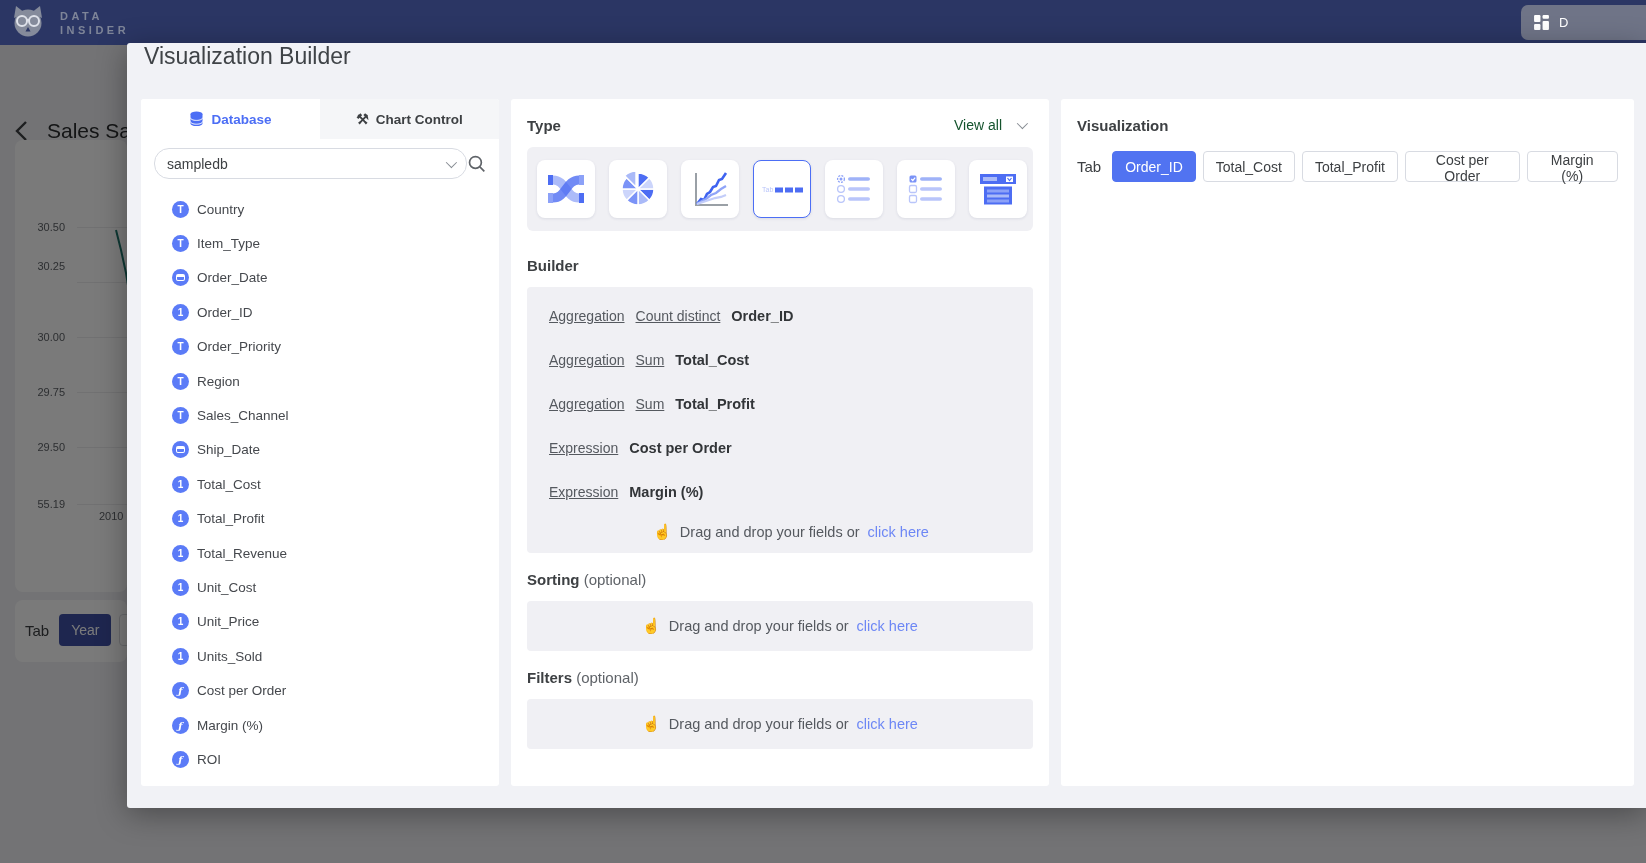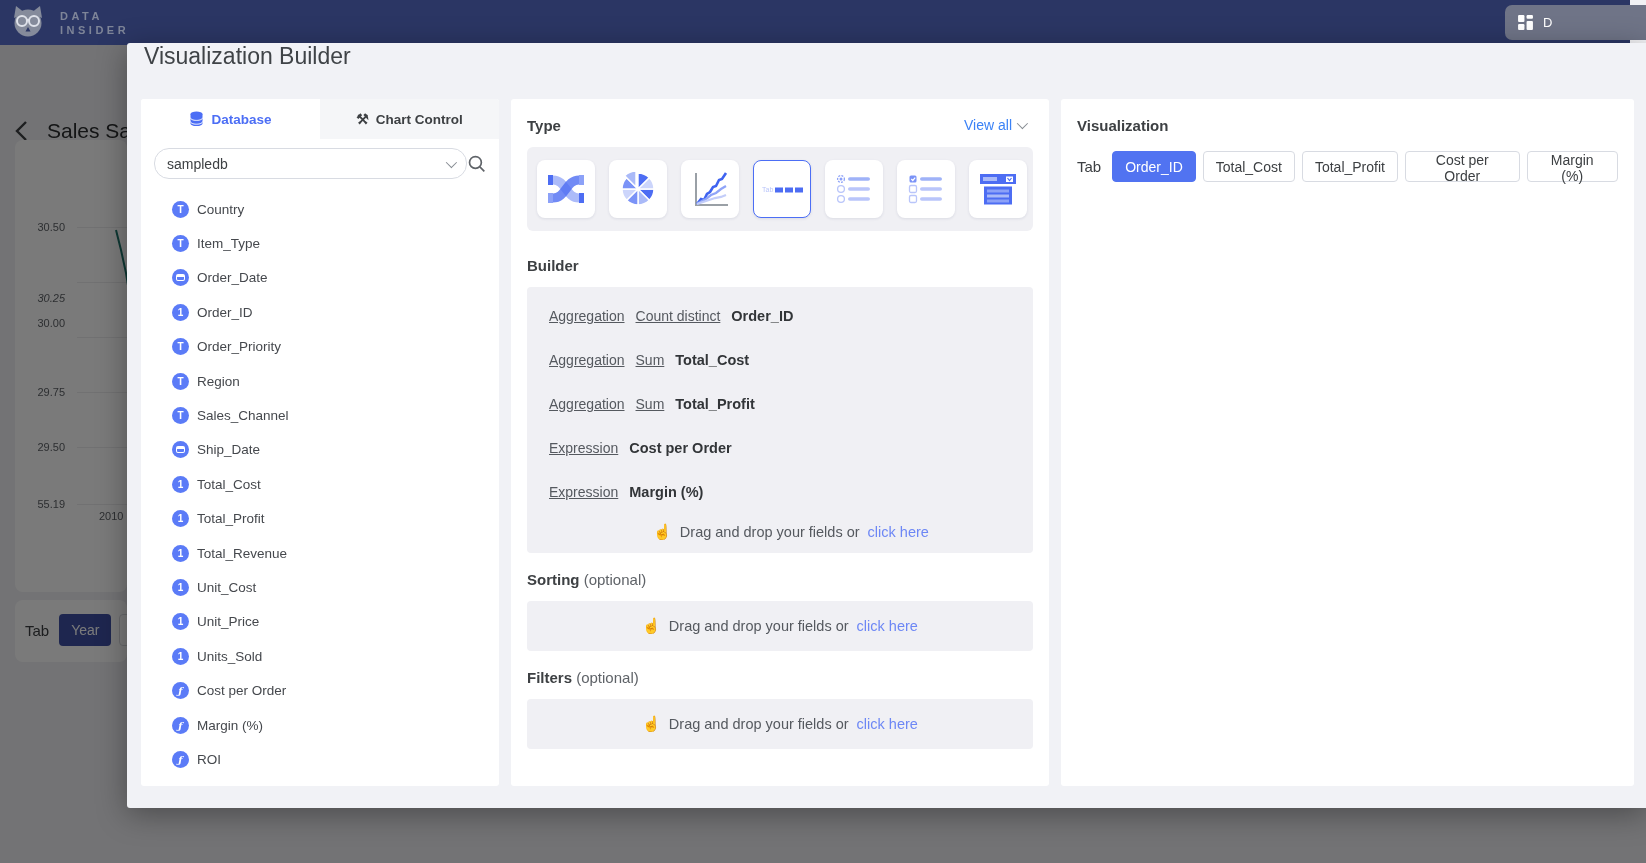--- a/index.html
+++ b/index.html
@@ -1,21 +1,21 @@
 <!DOCTYPE html>
 <html><head>
 <meta charset="utf-8">
 <style>
   * { box-sizing: border-box; margin: 0; padding: 0; }
   html,body { width:1646px; height:863px; }
   body { position:relative; overflow:hidden; background:#f1f1f4;
          font-family:"Liberation Sans", sans-serif; color:#3d4043; }
 
   
-  .navbar { position:absolute; top:0; left:0; right:16px; height:45px; background:#2b3664; z-index:3; }
+  .navbar { position:absolute; top:0; left:0; right:0; height:45px; background:#2b3664; z-index:3; }
   .brand { position:absolute; left:10px; top:4px; display:flex; align-items:center; gap:14px; }
   .brand-text { font-size:11px; font-weight:bold; letter-spacing:3.5px; color:#7e8598; line-height:14px; }
   .nav-right-btn { position:absolute; right:-60px; top:5px; height:35px; width:185px;
                    background:#6f7487; border-radius:7px; display:flex; align-items:center;
                    gap:9px; padding-left:12px; color:#fff; font-size:13px; }
 
   
   .bg-page { position:absolute; inset:45px 0 0 0; background:#f1f1f4; overflow:hidden; }
   .bg-head { position:absolute; left:13px; top:74px; display:flex; align-items:center; gap:16px; }
   .bg-title { font-size:21px; color:#2a2c2f; white-space:nowrap; }
@@ -57,21 +57,21 @@
                 font-size:13.5px; color:#45484d; cursor:grab; }
   .ficon { width:17px; height:17px; border-radius:50%; background:#5b7bf7; color:#fff; flex:none;
            display:flex; align-items:center; justify-content:center; font-size:10px; font-weight:bold; }
   .ficon .fx { font-family:"DejaVu Serif", serif; font-style:italic; font-weight:bold; font-size:10px; }
   .cal { width:9px; height:7px; border:1.3px solid #fff; border-top:3px solid #fff; border-radius:2px; }
 
   
   .sect-head { display:flex; align-items:center; justify-content:space-between; height:24px; }
   .sect-title { font-size:15px; font-weight:bold; color:#3d4043; }
   .sect-title .opt { font-weight:normal; color:#5f6368; }
-  .view-all { display:flex; align-items:center; gap:5px; font-size:14px; color:#3b82f6;
+  .view-all { display:flex; align-items:center; gap:15px; font-size:14px; color:#14532d;
               margin-right:8px; cursor:pointer; }
   .type-tiles { margin-top:10px; background:#f0f0f4; border-radius:6px; height:84px;
                 display:flex; align-items:center; gap:14px; padding:0 10px; }
   .tile { width:58px; height:58px; background:#fff; border-radius:8px; flex:none; cursor:pointer;
           display:flex; align-items:center; justify-content:center;
           box-shadow:0 1px 3px rgba(30,40,90,.10); }
   .tile.sel { border:1.5px solid #4c6ef5; }
   .gbox { background:#f0f0f4; border-radius:4px; }
   .values-box { margin-top:10px; padding:7px 0 12px 22px; }
   .vrow { height:44px; display:flex; align-items:center; gap:11px; font-size:14px; }
@@ -104,23 +104,23 @@
       <polyline points="13,3 4,12 13,21" fill="none" stroke="#3d4043" stroke-width="2.4"></polyline>
     </svg>
     <div class="bg-title">Sales Sa</div>
   </div>
 
   <div class="bg-card card-chart">
     <div id="y-axis">
         <div class="ygrid" style="top: 87px;"></div>
         <span class="ytick" style="top: 87px;">30.50</span>
         <div class="ygrid" style="top: 142px;"></div>
-        <span class="ytick" style="top: 158px; font-style: italic;">30.25</span>
+        <span class="ytick" style="top: 126px;">30.25</span>
         <div class="ygrid" style="top: 197px;"></div>
-        <span class="ytick" style="top: 183px;">30.00</span>
+        <span class="ytick" style="top: 197px;">30.00</span>
         <div class="ygrid" style="top: 252px;"></div>
         <span class="ytick" style="top: 252px;">29.75</span>
         <div class="ygrid" style="top: 307px;"></div>
         <span class="ytick" style="top: 307px;">29.50</span>
         <div class="ygrid" style="top: 364px;"></div>
         <span class="ytick" style="top: 364px;">55.19</span>
       </div>
     <svg width="112" height="452" style="position:absolute;left:0;top:0">
       <polyline points="101,90 106,110 111,133 115,158" fill="none" stroke="#1f776e" stroke-width="2"></polyline>
     </svg>

